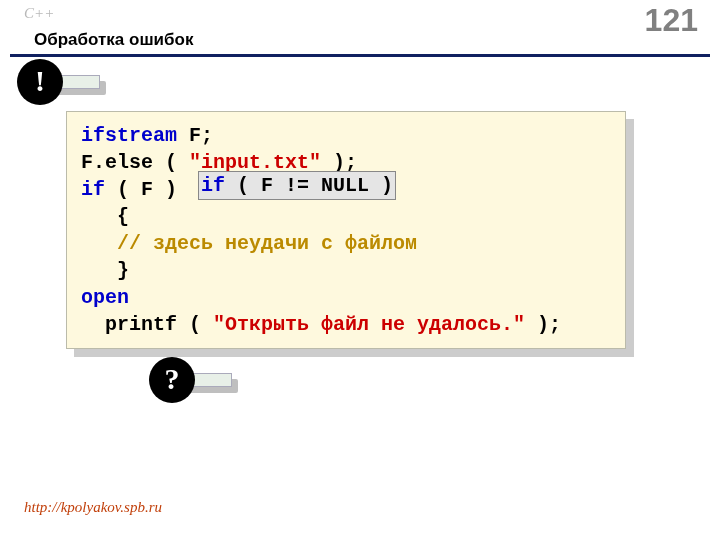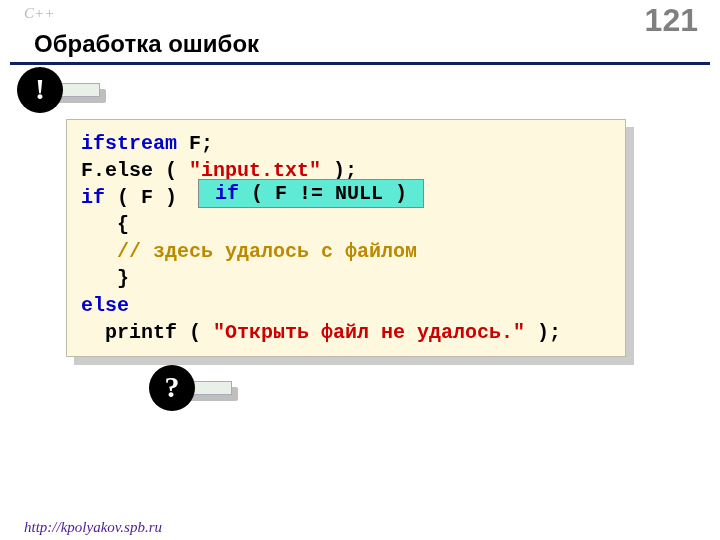--- a/index.html
+++ b/index.html
@@ -25,21 +25,21 @@
   .page-num {
     position: absolute;
     top: 2px;
     right: 22px;
     color: #808080;
     font-size: 32px;
     font-weight: bold;
   }
   .title {
     padding: 2px 0 4px 24px;
-    font-size: 24px;
+    font-size: 17px;
     font-weight: bold;
     color: #000;
     border-bottom: 3px solid #102060;
     margin: 0 10px 0 10px;
   }
   .callout {
     position: relative;
     margin: 18px 0 0 44px;
     display: inline-block;
   }
@@ -97,38 +97,38 @@
     white-space: pre;
     color: #000;
   }
   .kw { color: #0000cc; }
   .str { color: #cc0000; }
   .cmt { color: #bb8a00; }
   .annot {
     position: absolute;
     top: 60px;
     left: 132px;
-    background: #5eead4;
+    background: #e5e5e5;
     border: 1px solid #888;
-    padding: 2px 16px;
+    padding: 2px 2px;
     font-family: 'Courier New', Courier, monospace;
     font-size: 20px;
     font-weight: bold;
     white-space: nowrap;
   }
   .callout2 {
     position: relative;
     margin: 24px 0 0 176px;
     display: inline-block;
   }
   .footer {
     position: absolute;
-    bottom: 4px;
+    bottom: 24px;
     left: 24px;
-    color: #4c1d95;
+    color: #c2410c;
     font-style: italic;
     font-size: 15px;
     font-family: Georgia, 'Times New Roman', serif;
   }
 </style>
 </head>
 <body>
 
 
 
@@ -145,23 +145,23 @@
     <div class="circle">!</div>
   </div>
 </div>
 
 <div class="codeblock-wrap">
   <div class="codeblock-shadow"></div>
   <div class="codeblock"><span class="kw">ifstream</span><span> F;</span>
 <span>F.else</span><span> ( </span><span class="str">"input.txt"</span><span> );</span>
 <span class="kw">if</span><span> ( F )</span>
 <span>   {</span>
-<span>   </span><span class="cmt">// здесь удалось с файлом</span>
+<span>   </span><span class="cmt">// здесь неудачи с файлом</span>
 <span>   }</span>
-<span class="kw">else</span>
+<span class="kw">open</span>
 <span>  </span><span>printf</span><span> ( </span><span class="str">"Открыть файл не удалось."</span><span> );</span></div>
   <div class="annot"><span class="kw">if</span><span> ( F != NULL )</span></div>
 </div>
 
 <div class="callout2">
   <div class="callout-shadow"></div>
   <div class="callout-body">
     <div class="circle">?</div>
   </div>
 </div>

